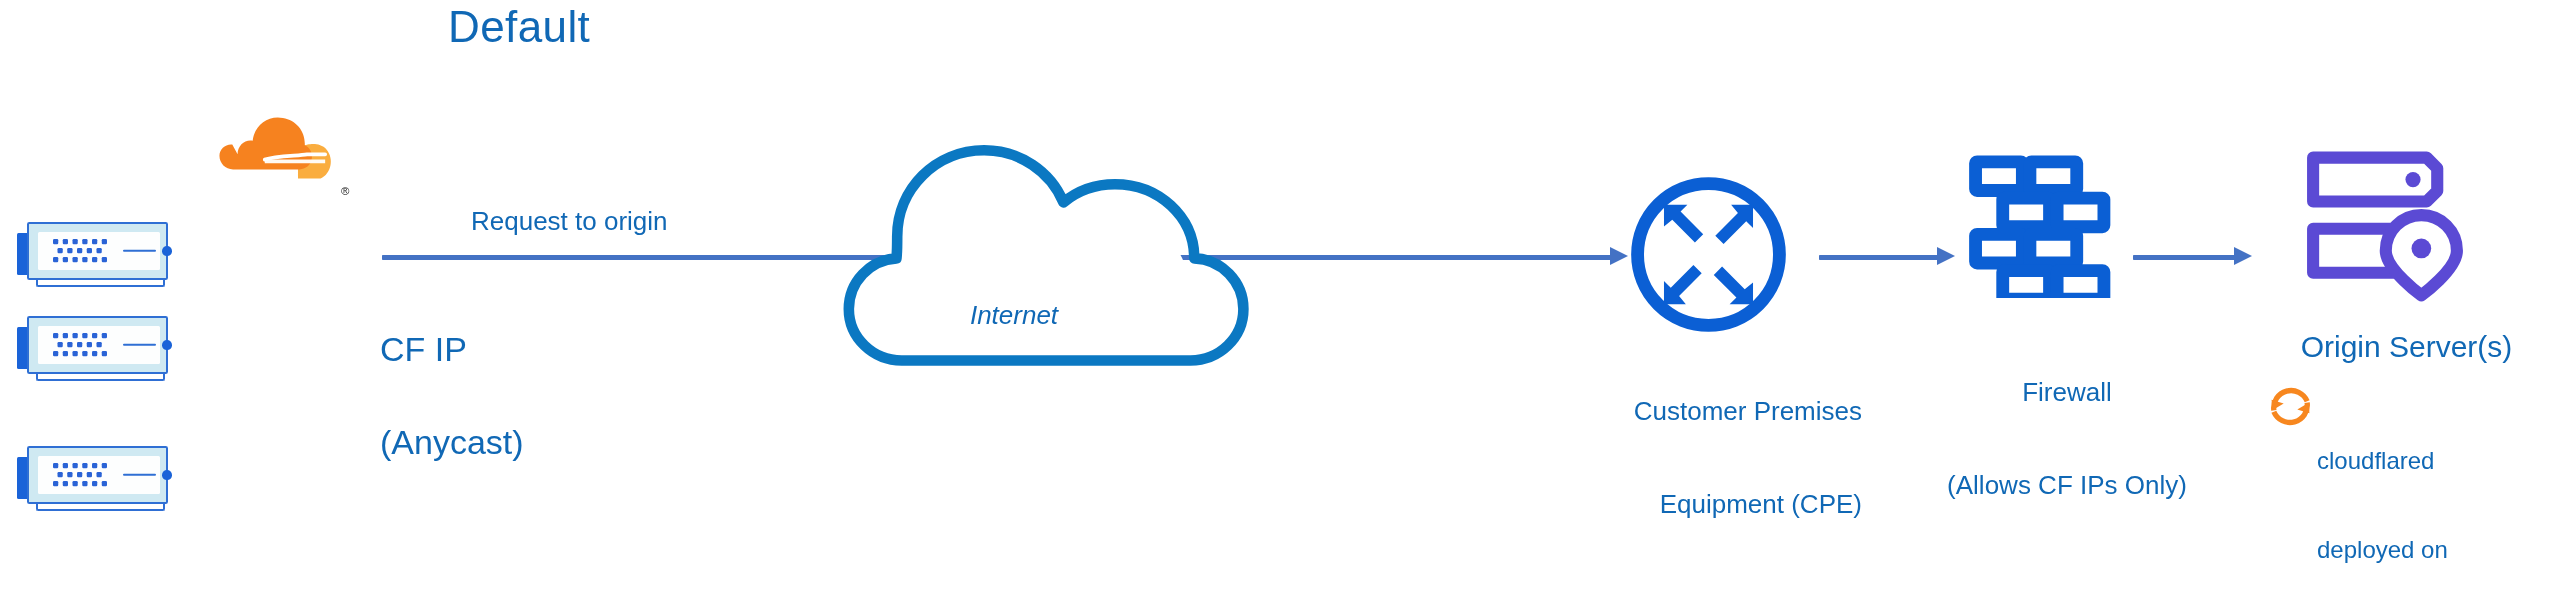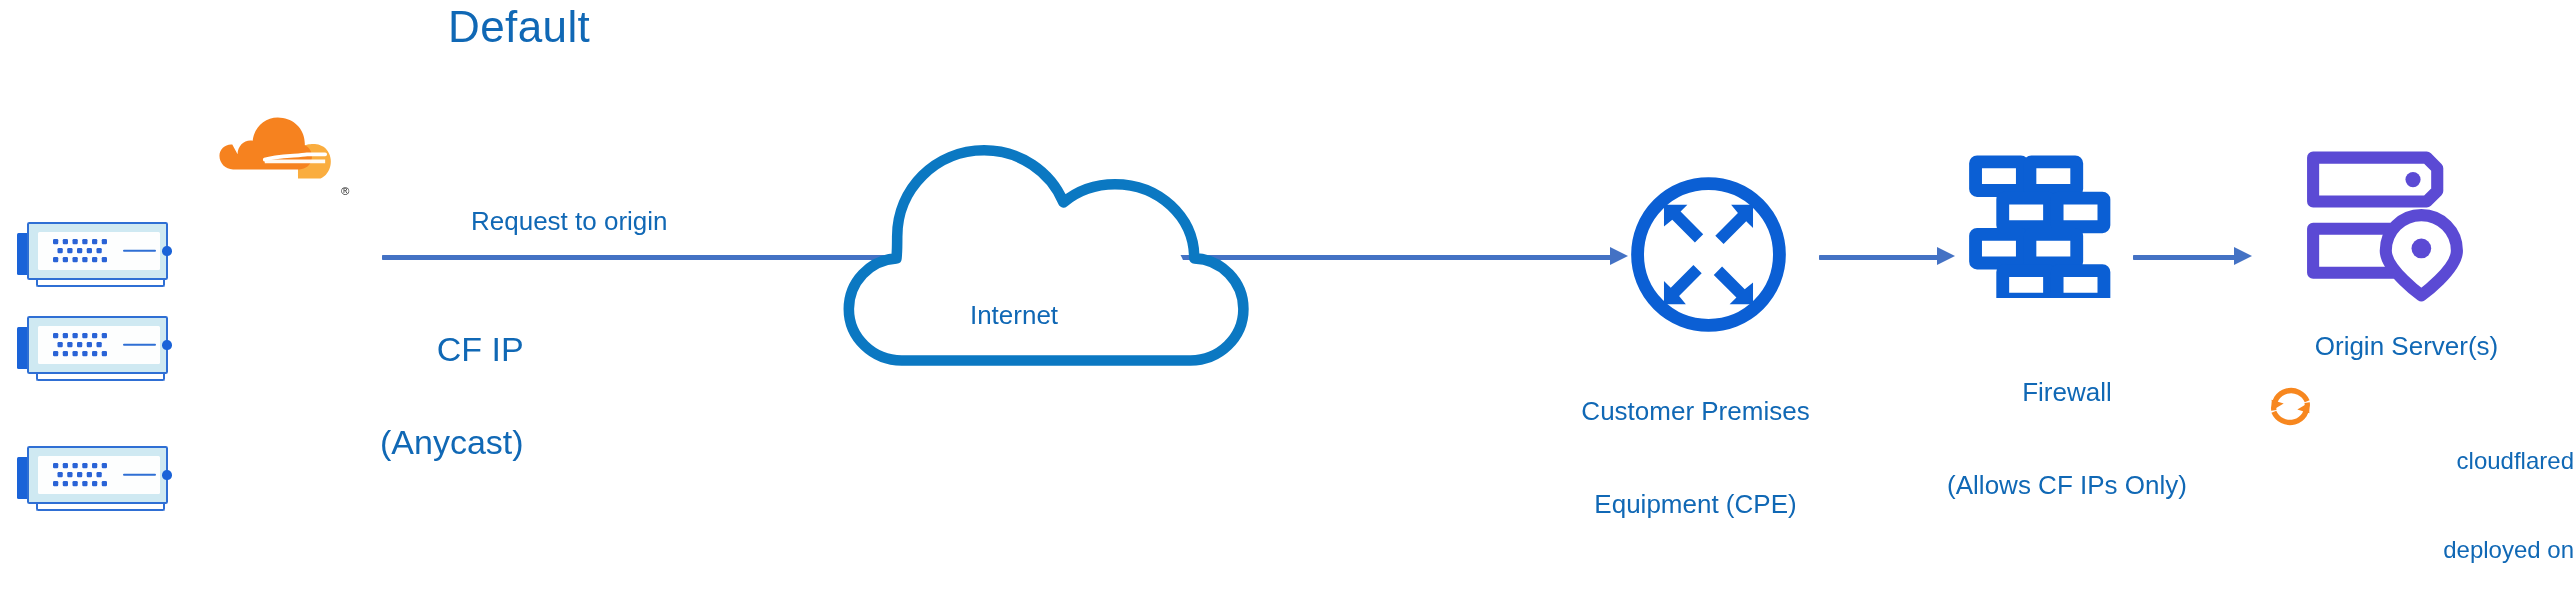--- a/index.html
+++ b/index.html
@@ -120,28 +120,28 @@
 
   
   .lbl {
     color: #1068b5;
     font-size: 25px;
     line-height: 31px;
     white-space: pre;
     font-family: "Liberation Sans", sans-serif;
   }
   .lbl-c { text-align: center; }
-  .lbl-l { text-align: right; }
+  .lbl-l { text-align: left; }
 
   #label-request { left: 471px; top: 206px; font-size: 26px; }
   #label-cfip    { left: 380px; top: 272px; font-size: 34px; }
-  #label-internet{ left: 923px; top: 300px; width: 182px; font-size: 26px; }
-  #label-cpe     { left: 1529px; top: 334px; width: 333px; font-size: 26px; }
+  #label-internet{ left: 923px; top: 300px; width: 182px; font-size: 26px; font-style: italic; }
+  #label-cpe     { left: 1529px; top: 334px; width: 333px; font-size: 26px; text-align: right; }
   #label-firewall{ left: 1893px; top: 315px; width: 348px; font-size: 26px; }
-  #label-origin  { left: 2255px; top: 331px; width: 303px; font-size: 26px; }
+  #label-origin  { left: 2255px; top: 331px; width: 303px; font-size: 30px; }
   #label-cloudflared {
     left: 2317px; top: 387px; width: 257px; font-size: 24px; line-height: 29.5px;
   }
 </style>
 </head>
 <body>
 
 <div id="canvas">
 
   <div class="abs" id="diagram-title">Default</div>

